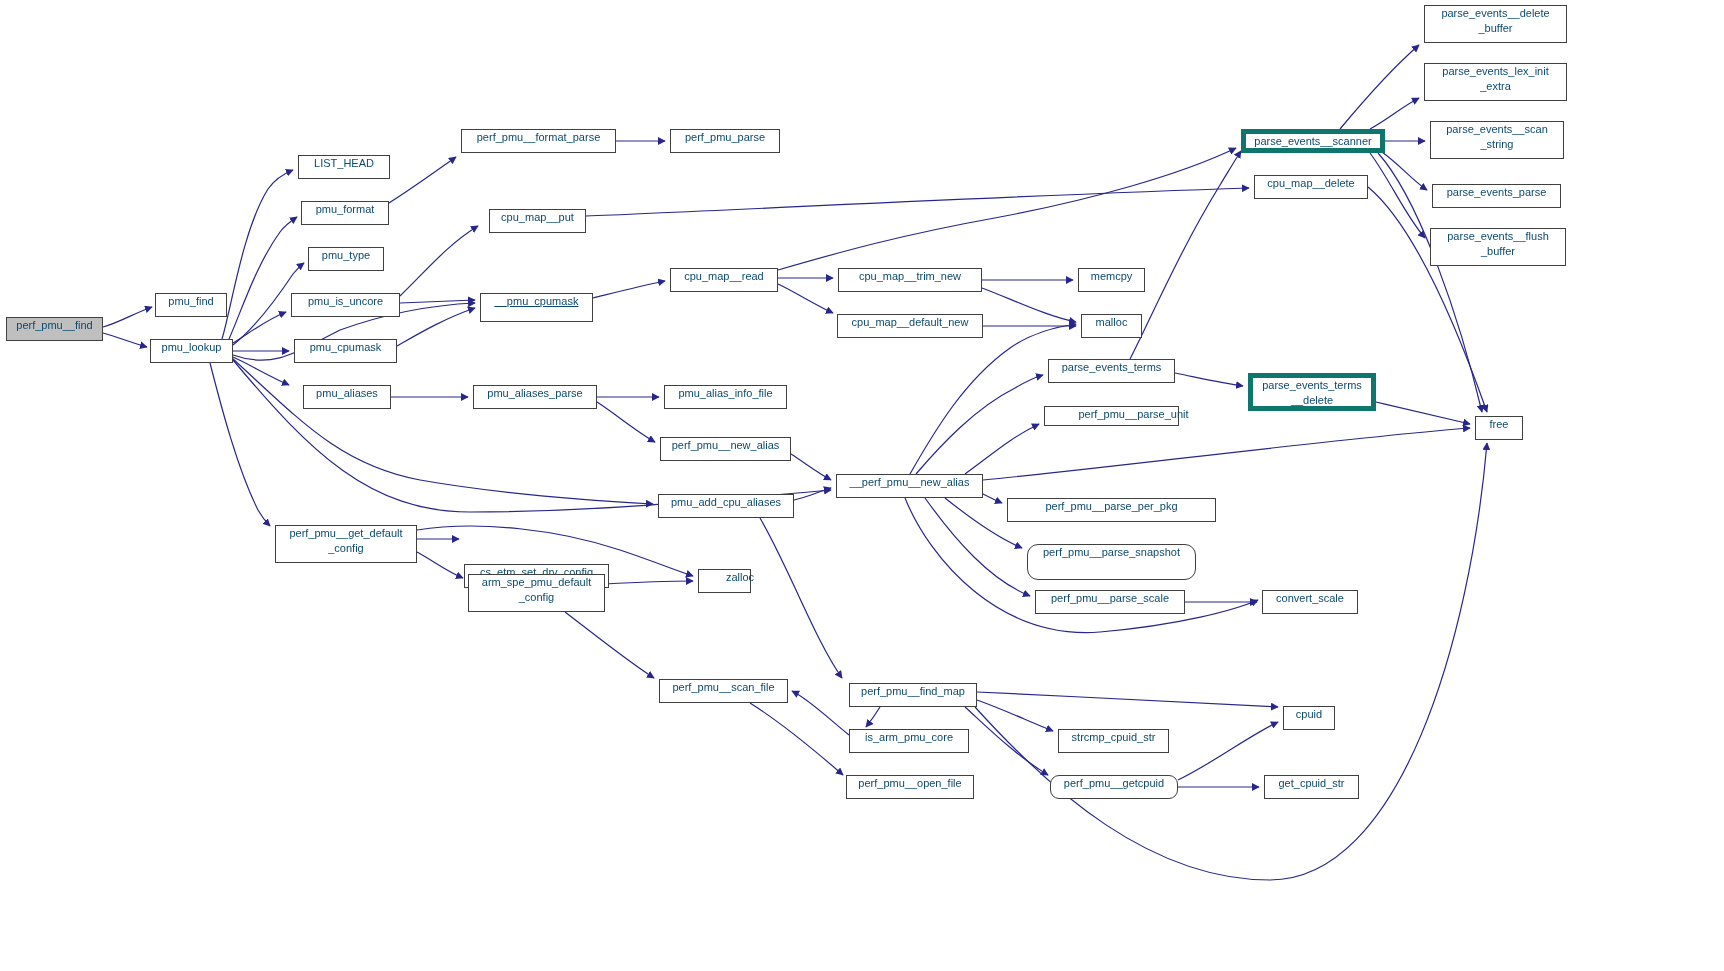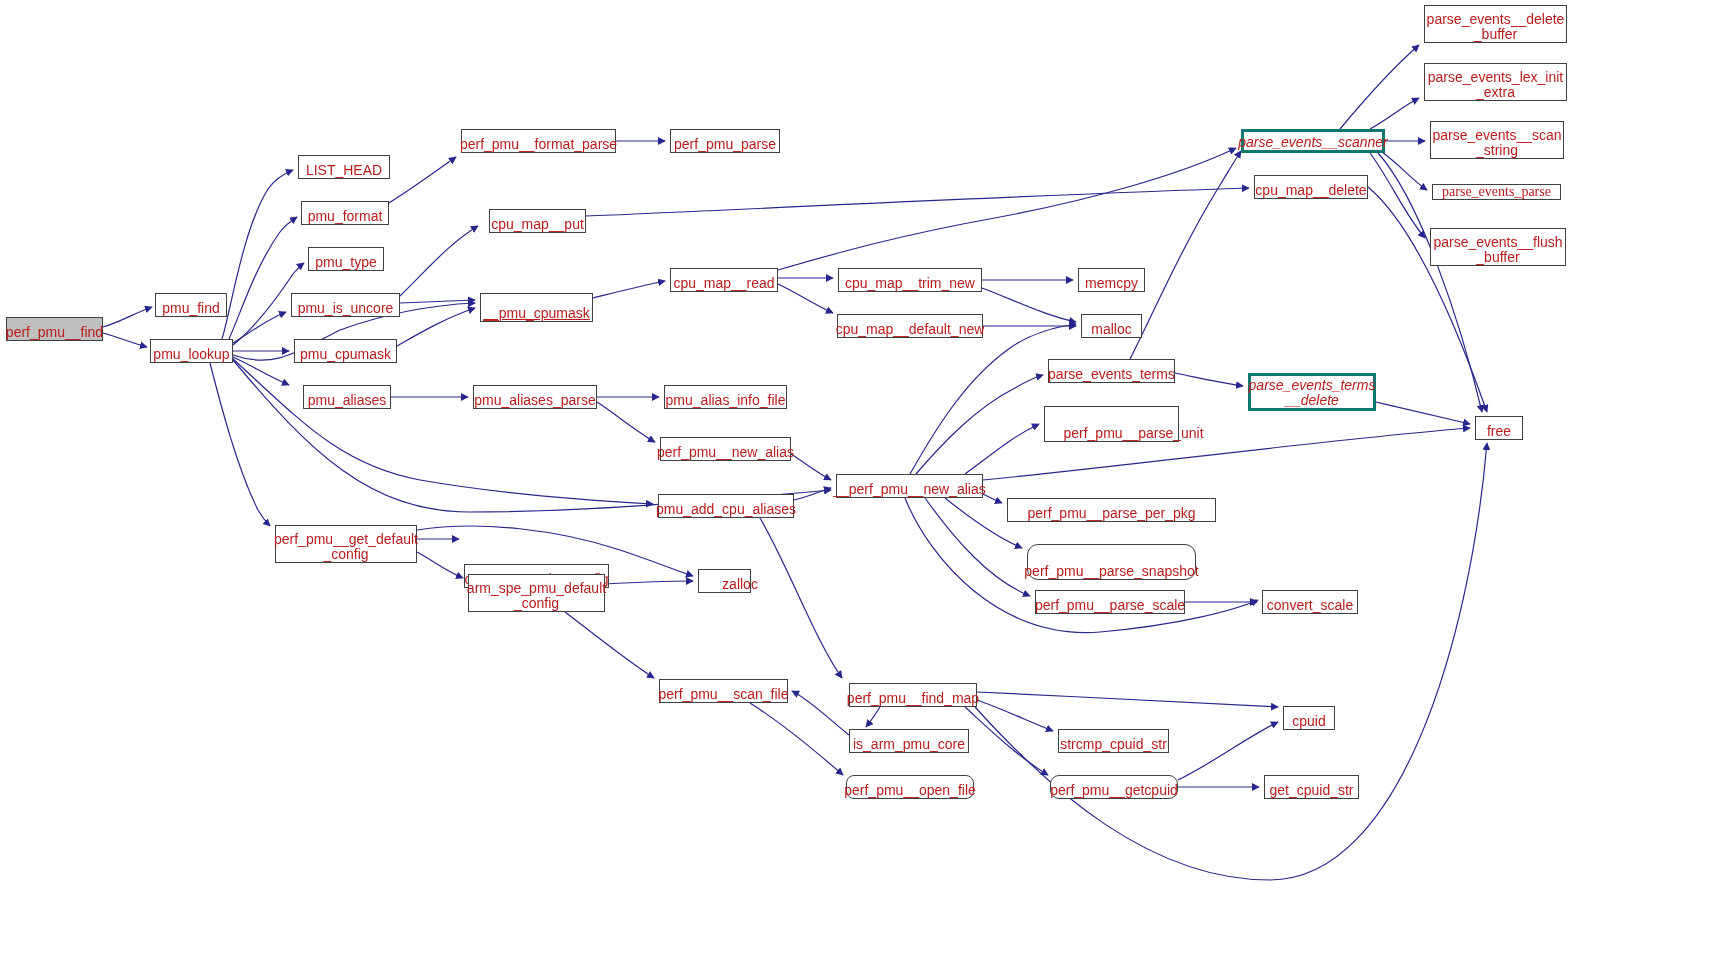--- a/index.html
+++ b/index.html
@@ -18,35 +18,34 @@
     position: absolute;
     left: 0; top: 0;
     width: 1724px;
     height: 971px;
     pointer-events: none;
   }
   .node {
     position: absolute;
     box-sizing: border-box;
     display: flex;
-    align-items: flex-end;
+    align-items: flex-start;
     justify-content: center;
     text-align: center;
     background: #ffffff;
     border: 1px solid #404040;
-    color: #b91c1c;
-    font-size: 14px;
+    color: #0c4a6e;
+    font-size: 11px;
     line-height: 15px;
     letter-spacing: 0px;
     white-space: pre-line;
     z-index: 5;
   }
   .node.red {
-    border: 3px solid #0f766e;
-    font-style: italic;
+    border: 5px solid #0f766e;
   }
   .node.highlight {
     background: #bfbfbf;
     border: 1px solid #404040;
   }
   .node-label {
     display: block;
     padding: 0 5px;
     white-space: pre-line;
   }
@@ -148,45 +147,45 @@
       <div class="node" style="left: 838px; top: 268px; width: 144px; height: 24px;"><span class="node-label">cpu_map__trim_new</span></div>
       <div class="node" style="left: 837px; top: 314px; width: 146px; height: 24px;"><span class="node-label">cpu_map__default_new</span></div>
       <div class="node" style="left: 1078px; top: 268px; width: 67px; height: 24px;"><span class="node-label">memcpy</span></div>
       <div class="node" style="left: 1081px; top: 314px; width: 61px; height: 24px;"><span class="node-label">malloc</span></div>
       <div class="node" style="left: 473px; top: 385px; width: 124px; height: 24px;"><span class="node-label">pmu_aliases_parse</span></div>
       <div class="node" style="left: 664px; top: 385px; width: 123px; height: 24px;"><span class="node-label">pmu_alias_info_file</span></div>
       <div class="node" style="left: 660px; top: 437px; width: 131px; height: 24px;"><span class="node-label">perf_pmu__new_alias</span></div>
       <div class="node" style="left: 658px; top: 494px; width: 136px; height: 24px;"><span class="node-label">pmu_add_cpu_aliases</span></div>
       <div class="node" style="left: 836px; top: 474px; width: 147px; height: 24px;"><span class="node-label">__perf_pmu__new_alias</span></div>
       <div class="node" style="left: 1048px; top: 359px; width: 127px; height: 24px;"><span class="node-label">parse_events_terms</span></div>
-      <div class="node" style="left: 1044px; top: 406px; width: 135px; height: 36px; padding-left: 44px;"><span class="node-label">perf_pmu__parse_unit</span></div>
+      <div class="node" style="left: 1044px; top: 406px; width: 135px; height: 20px; padding-left: 44px;"><span class="node-label">perf_pmu__parse_unit</span></div>
       <div class="node" style="left: 1007px; top: 498px; width: 209px; height: 24px;"><span class="node-label">perf_pmu__parse_per_pkg</span></div>
       <div class="node" style="left: 1027px; top: 544px; width: 169px; height: 36px; border-radius: 11px;"><span class="node-label">perf_pmu__parse_snapshot</span></div>
       <div class="node" style="left: 1035px; top: 590px; width: 150px; height: 24px;"><span class="node-label">perf_pmu__parse_scale</span></div>
       <div class="node" style="left: 1262px; top: 590px; width: 96px; height: 24px;"><span class="node-label">convert_scale</span></div>
       <div class="node red" style="left: 1248px; top: 373px; width: 128px; height: 38px;"><span class="node-label">parse_events_terms
 __delete</span></div>
       <div class="node" style="left: 1475px; top: 416px; width: 48px; height: 24px;"><span class="node-label">free</span></div>
       <div class="node red" style="left: 1241px; top: 129px; width: 144px; height: 24px;"><span class="node-label">parse_events__scanner</span></div>
       <div class="node" style="left: 1254px; top: 175px; width: 114px; height: 24px;"><span class="node-label">cpu_map__delete</span></div>
       <div class="node" style="left: 1424px; top: 5px; width: 143px; height: 38px;"><span class="node-label">parse_events__delete
 _buffer</span></div>
       <div class="node" style="left: 1424px; top: 63px; width: 143px; height: 38px;"><span class="node-label">parse_events_lex_init
 _extra</span></div>
       <div class="node" style="left: 1430px; top: 121px; width: 134px; height: 38px;"><span class="node-label">parse_events__scan
 _string</span></div>
-      <div class="node" style="left: 1432px; top: 184px; width: 129px; height: 16px; font-family: Liberation Serif, serif;"><span class="node-label">parse_events_parse</span></div>
+      <div class="node" style="left: 1432px; top: 184px; width: 129px; height: 24px;"><span class="node-label">parse_events_parse</span></div>
       <div class="node" style="left: 1430px; top: 228px; width: 136px; height: 38px;"><span class="node-label">parse_events__flush
 _buffer</span></div>
       <div class="node" style="left: 464px; top: 527px; width: 145px; height: 24px; margin-top: 37px;"><span class="node-label">cs_etm_set_drv_config</span></div>
       <div class="node" style="left: 468px; top: 574px; width: 137px; height: 38px;"><span class="node-label">arm_spe_pmu_default
 _config</span></div>
       <div class="node" style="left: 698px; top: 569px; width: 53px; height: 24px; padding-left: 31px;"><span class="node-label">zalloc</span></div>
       <div class="node" style="left: 659px; top: 679px; width: 129px; height: 24px;"><span class="node-label">perf_pmu__scan_file</span></div>
       <div class="node" style="left: 849px; top: 683px; width: 128px; height: 24px;"><span class="node-label">perf_pmu__find_map</span></div>
       <div class="node" style="left: 849px; top: 729px; width: 120px; height: 24px;"><span class="node-label">is_arm_pmu_core</span></div>
       <div class="node" style="left: 1058px; top: 729px; width: 111px; height: 24px;"><span class="node-label">strcmp_cpuid_str</span></div>
       <div class="node" style="left: 1283px; top: 706px; width: 52px; height: 24px;"><span class="node-label">cpuid</span></div>
-      <div class="node" style="left: 846px; top: 775px; width: 128px; height: 24px; border-radius: 8px;"><span class="node-label">perf_pmu__open_file</span></div>
+      <div class="node" style="left: 846px; top: 775px; width: 128px; height: 24px;"><span class="node-label">perf_pmu__open_file</span></div>
       <div class="node" style="left: 1050px; top: 775px; width: 128px; height: 24px; border-radius: 9px;"><span class="node-label">perf_pmu__getcpuid</span></div>
       <div class="node" style="left: 1264px; top: 775px; width: 95px; height: 24px;"><span class="node-label">get_cpuid_str</span></div>
     </div>
 </div>
 
 </body></html>

